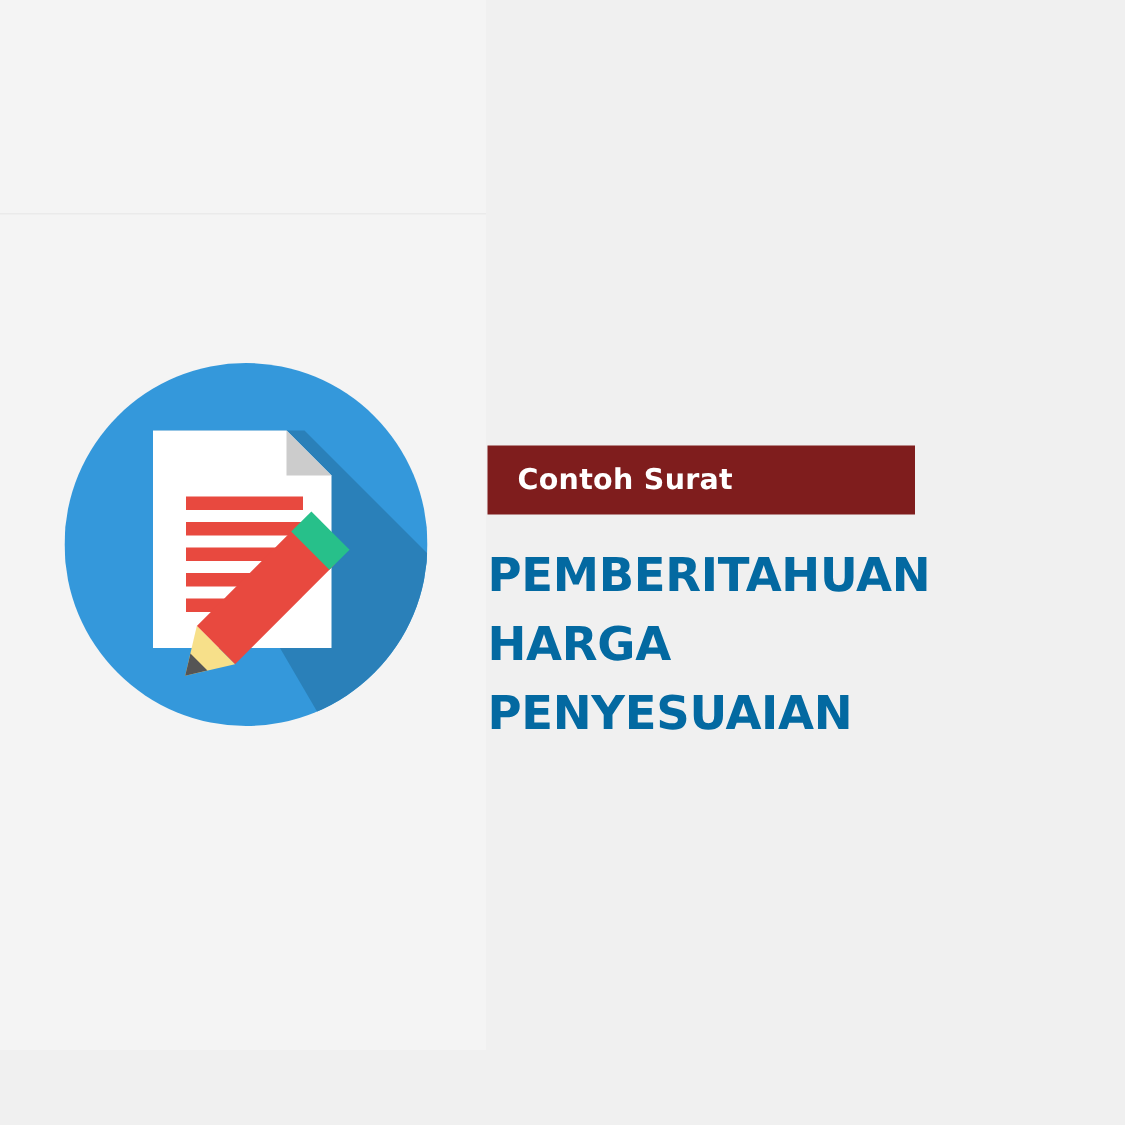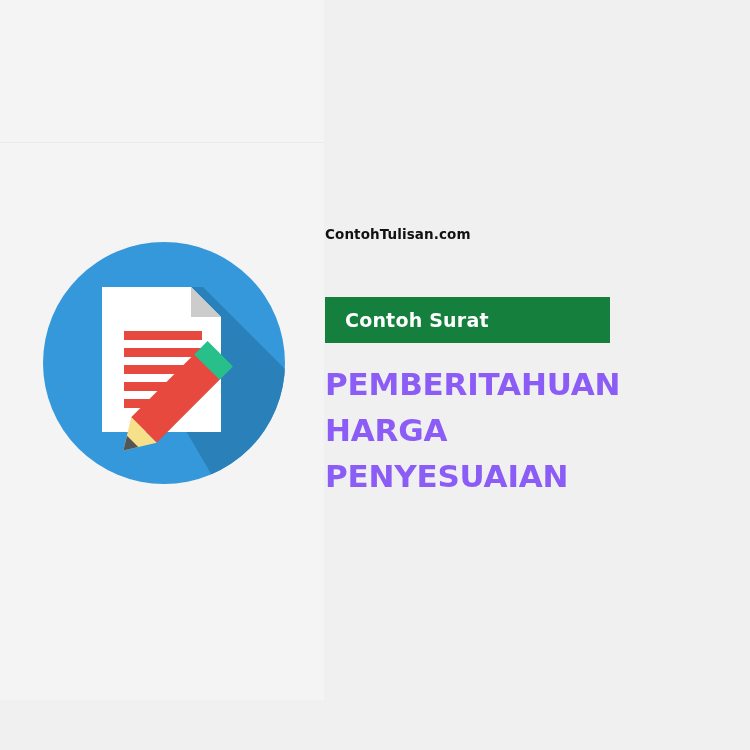--- a/index.html
+++ b/index.html
@@ -83,21 +83,21 @@
     letter-spacing: 0.1px;
     white-space: nowrap;
   }
 
   .badge {
     position: absolute;
     left: 0;
     top: 297px;
     width: 285px;
     height: 46px;
-    background: #15803d;
+    background: #7f1d1d;
   }
   .badge-label {
     position: absolute;
     left: 20px;
     top: 0;
     height: 46px;
     line-height: 46px;
     font-size: 19px;
     font-weight: bold;
     color: #ffffff;
@@ -106,21 +106,21 @@
   }
 
   .headline {
     position: absolute;
     left: 0;
     top: 361px;
     width: 350px;
     font-size: 31px;
     line-height: 46px;
     font-weight: bold;
-    color: #8b5cf6;
+    color: #0369a1;
     letter-spacing: -0.2px;
   }
   .headline .hl-line { display: block; white-space: nowrap; }
 </style>
 </head>
 <body>
 
 <div id="canvas">
 
   <div class="left-panel">
@@ -159,21 +159,20 @@
         <rect x="119" y="109" width="36" height="94" fill="#e8493f"></rect>
         <rect x="119" y="95" width="36" height="19" fill="#27c08a"></rect>
         <polygon points="119,203 155,203 137,232" fill="#f7e08a"></polygon>
         <polygon points="129,219 145,219 137,232" fill="#555555"></polygon>
       </g>
     </svg>
   </div>
 
   <div class="content">
 
-    <div class="site-name">ContohTulisan.com</div>
 
     <div class="badge">
       <span class="badge-label">Contoh Surat</span>
     </div>
 
     <h1 class="headline">
       <span class="hl-line">PEMBERITAHUAN</span>
       <span class="hl-line">HARGA</span>
       <span class="hl-line">PENYESUAIAN</span>
     </h1>

